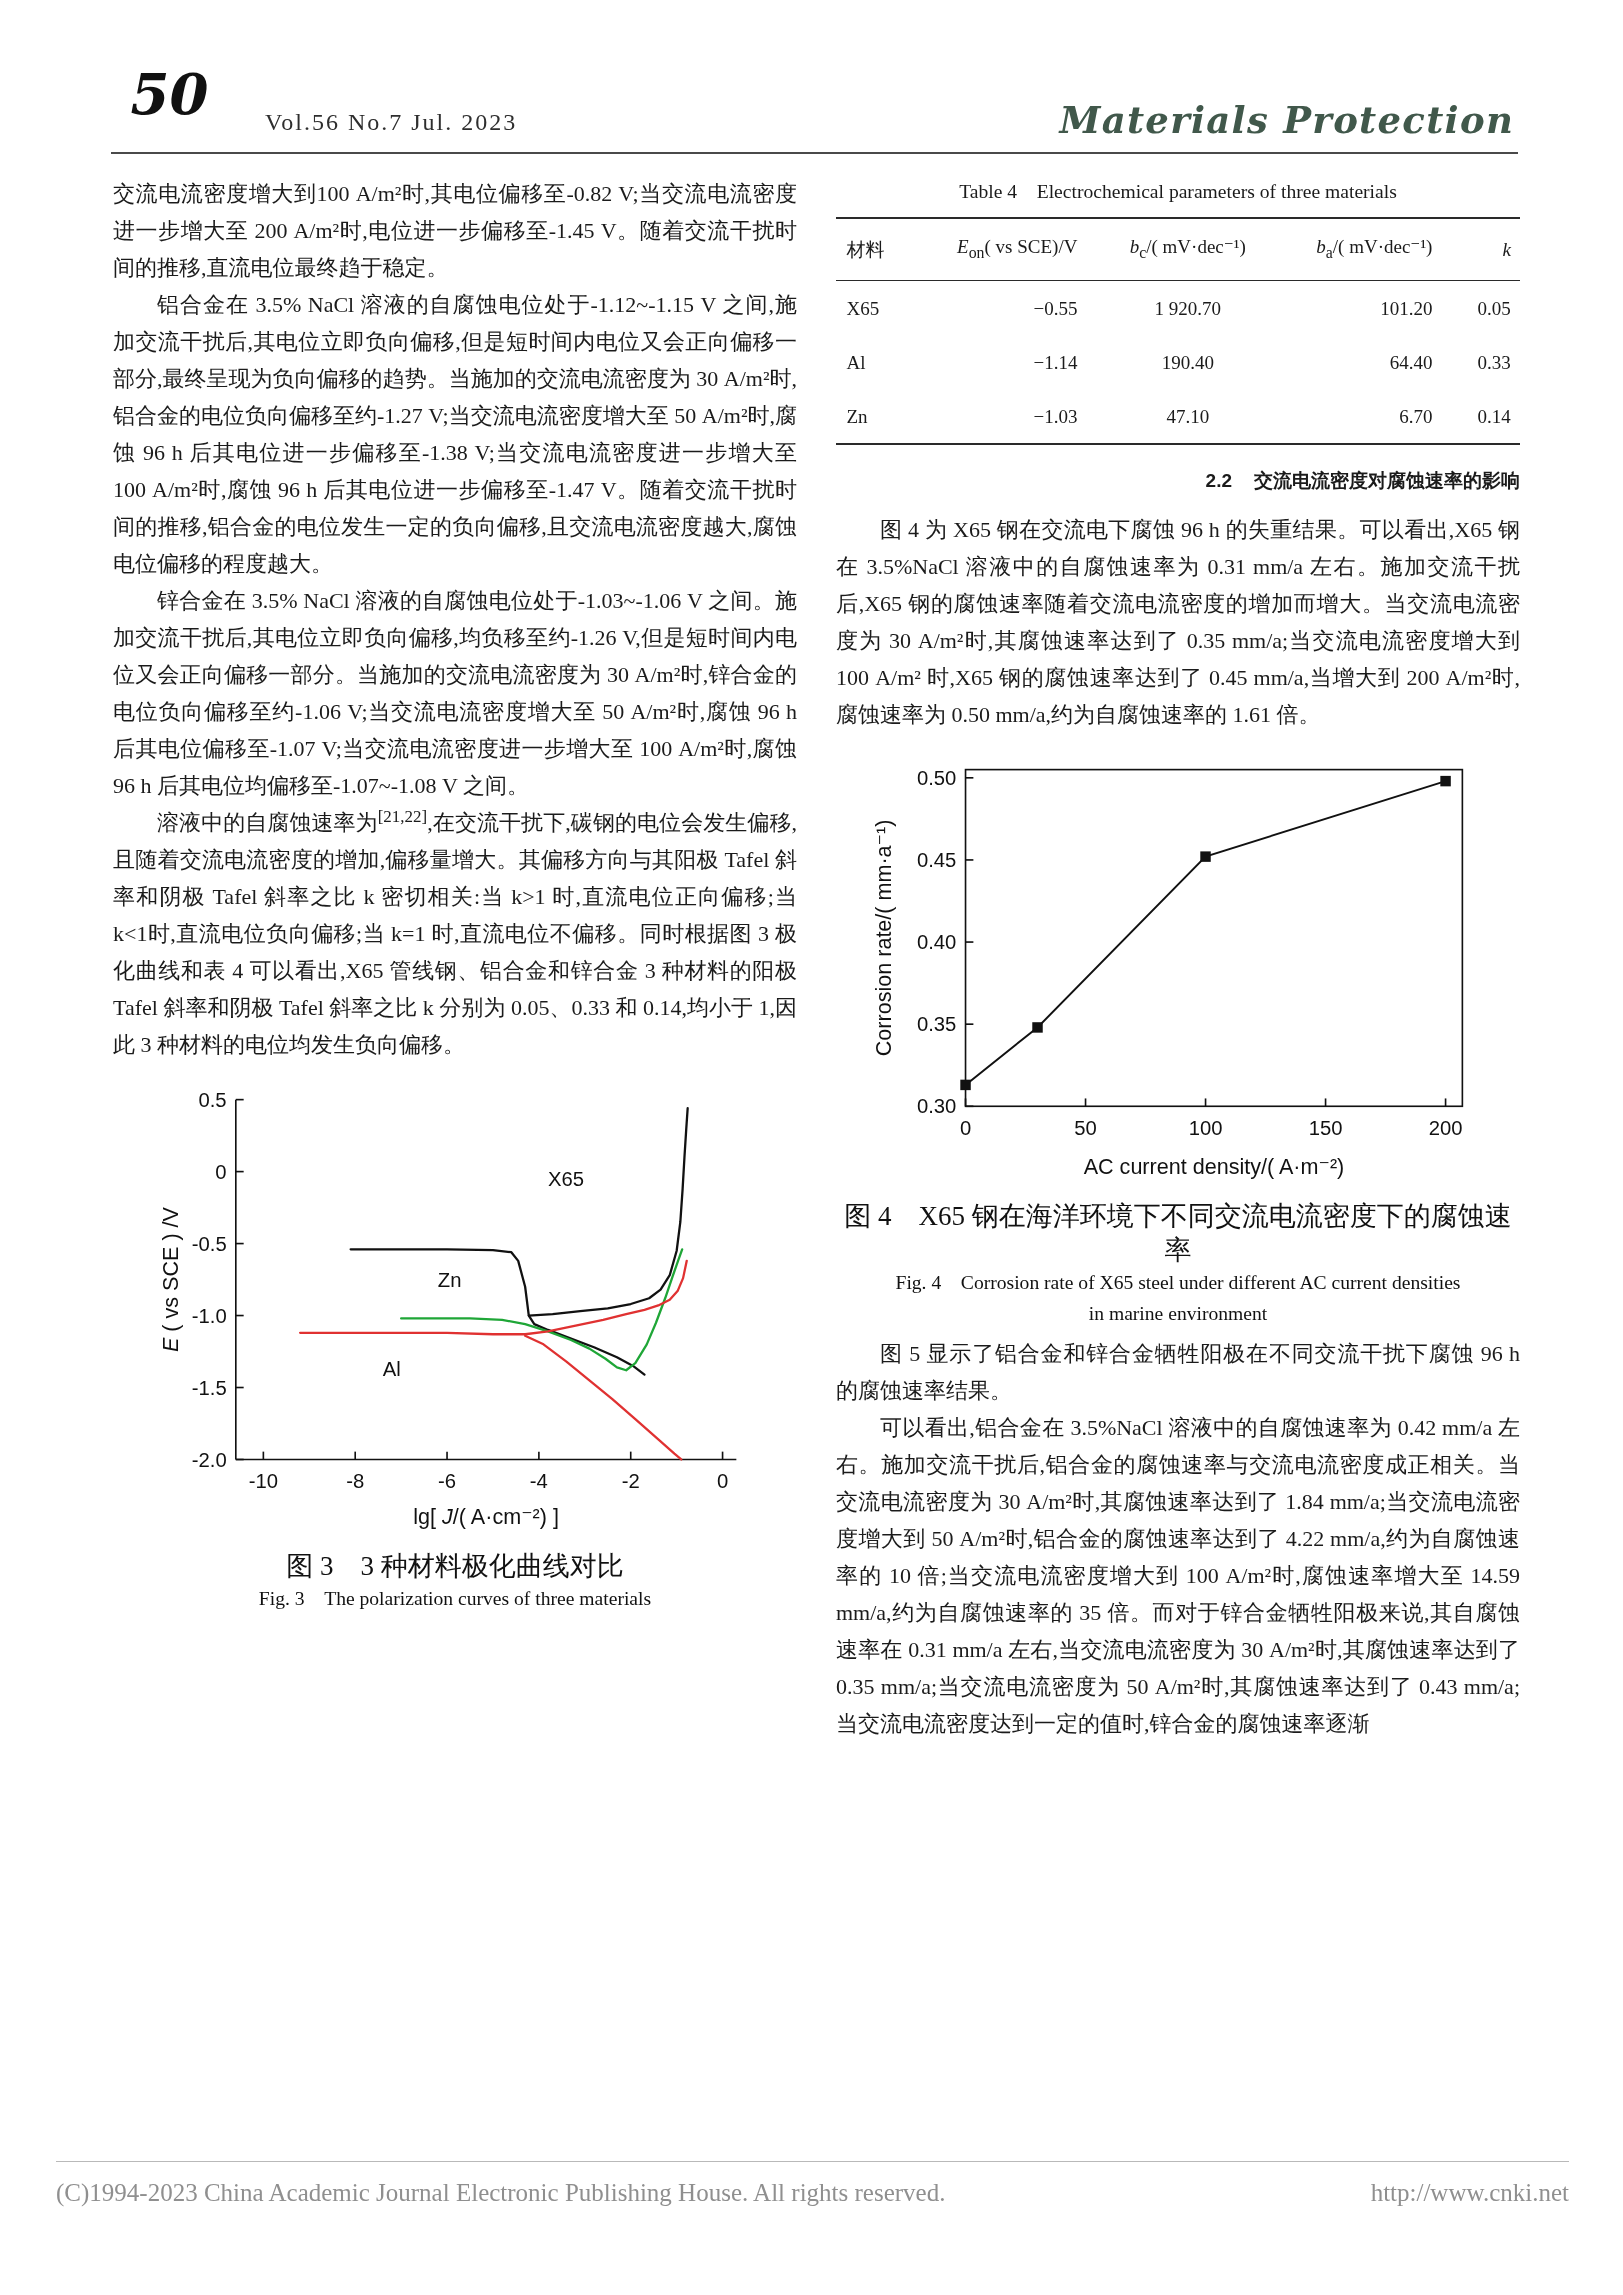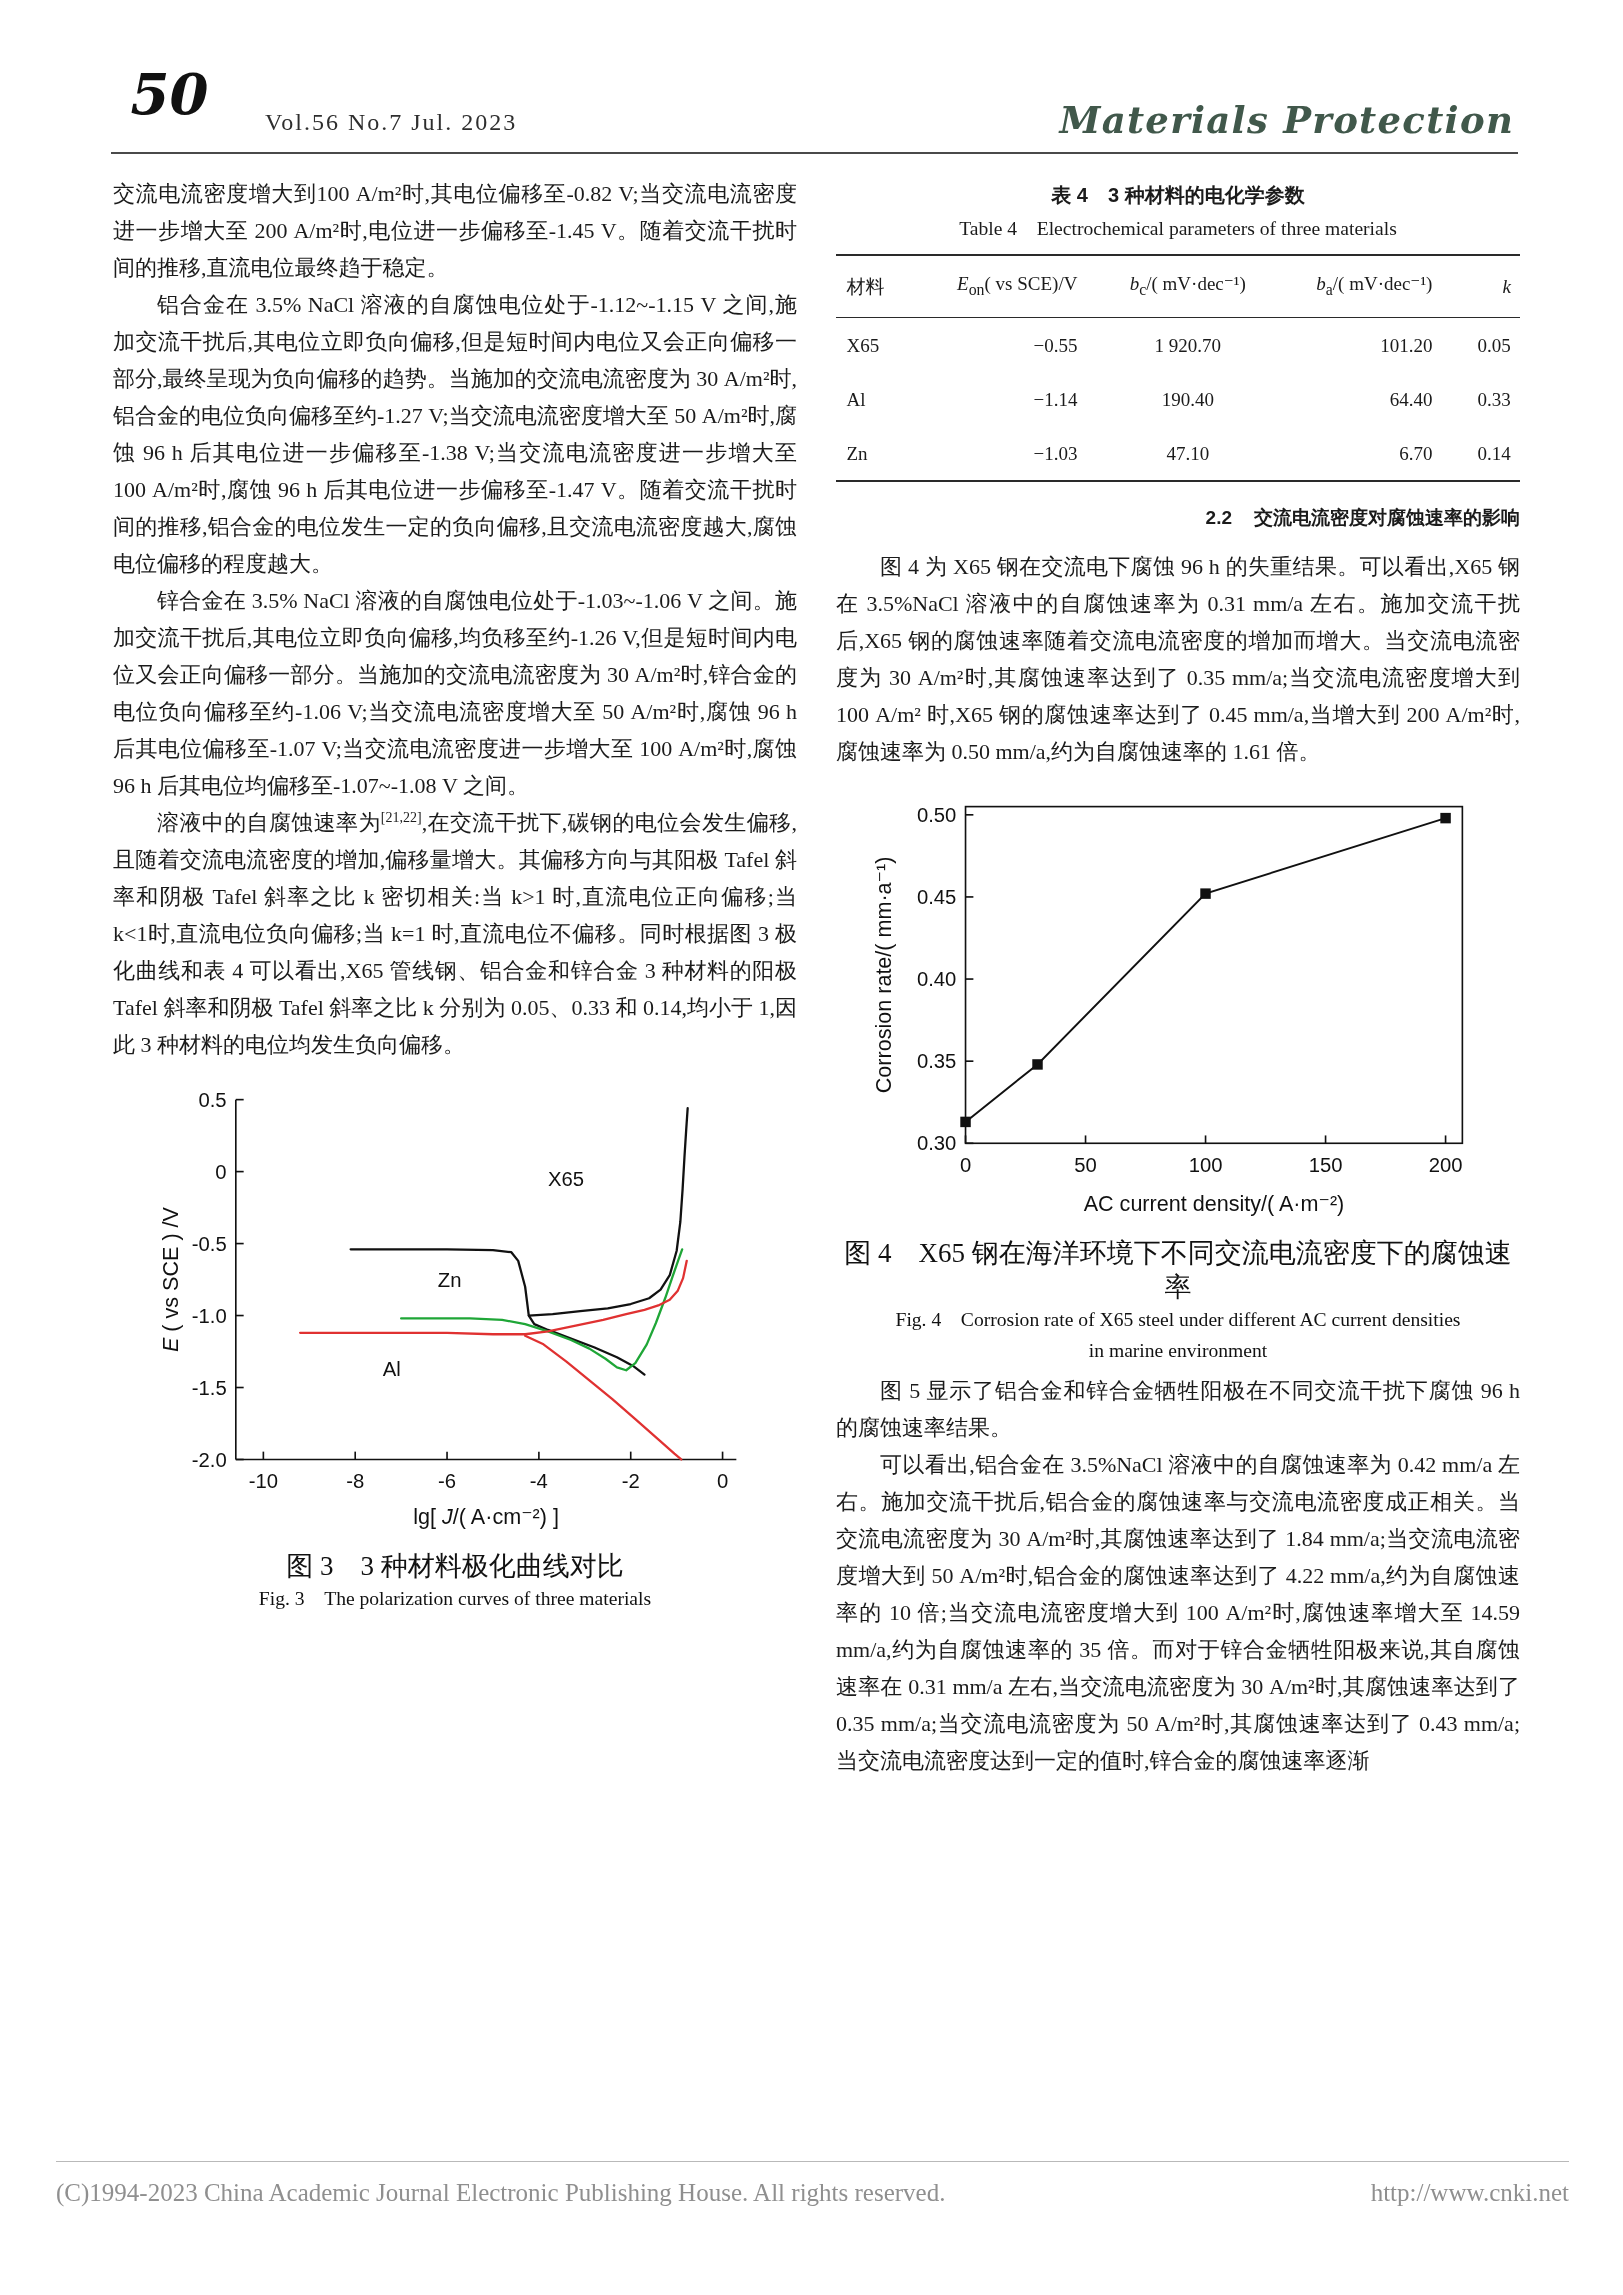--- a/index.html
+++ b/index.html
@@ -13,21 +13,21 @@
   .issue{position:absolute;left:154px;bottom:14.4px;font-size:24px;letter-spacing:2px;color:#2e2e2e}
   .journal{position:absolute;right:3.9px;bottom:7.9px;font-size:37px;font-style:italic;font-weight:bold;letter-spacing:1.3px;color:#41584b;font-family:"DejaVu Serif",serif}
   .head-rule{position:absolute;left:111px;top:152px;width:1407px;height:2px;background:#4a4a4a}
 
   
   .col{position:absolute;top:175px;width:684px;font-size:22px;line-height:37px;text-align:justify;color:#1b1b1b}
   .col-left{left:113px}
   .col-right{left:836px}
   p.para{text-indent:2em}
   p.noindent{text-indent:0}
-  sup.cite{font-size:14px;line-height:0}
+  sup.cite{font-size:17px;line-height:0}
 
   
   .tbl-title-zh{text-align:center;font-weight:bold;font-size:20px;font-family:"Liberation Sans","DejaVu Sans",sans-serif;margin-top:3.9px;line-height:33px}
   .tbl-title-en{text-align:center;font-weight:normal;font-size:19.6px;line-height:33px;margin-bottom:9.2px}
   table.tbl{width:100%;border-collapse:collapse;font-size:19px;margin-bottom:17px}
   table.tbl th{font-weight:normal;border-top:2px solid #2a2a2a;border-bottom:1.3px solid #2a2a2a;padding:9.2px 3.9px;white-space:nowrap}
   table.tbl td{padding:8.5px 3.9px;border-bottom:0}
   table.tbl tr.lastrow td{border-bottom:2px solid #2a2a2a}
   .c0{text-align:left;padding-left:10.5px !important;width:14%}
   .c1{text-align:right;padding-right:39px !important;width:27%}
@@ -108,21 +108,20 @@
             <text x="349.6" y="452.4" font-size="31" fill="#111">Al</text>
           </svg></div>
       <figcaption>
         <div class="cap-zh">图 3　3 种材料极化曲线对比</div>
         <div class="cap-en">Fig. 3　The polarization curves of three materials</div>
       </figcaption>
     </figure>
   </section>
 
   <section class="col col-right">
-    <div class="tbl-title-zh">表 4　3 种材料的电化学参数</div>
     <div class="tbl-title-en">Table 4　Electrochemical parameters of three materials</div>
 
     <table class="tbl">
       <thead>
         <tr>
           <th class="c0">材料</th>
           <th class="c1"><i>E</i><sub>on</sub><span>( vs SCE)/V</span></th>
           <th class="c2"><i>b</i><sub>c</sub><span>/( mV·dec⁻¹)</span></th>
           <th class="c3"><i>b</i><sub>a</sub><span>/( mV·dec⁻¹)</span></th>
           <th class="c4"><i>k</i></th>

